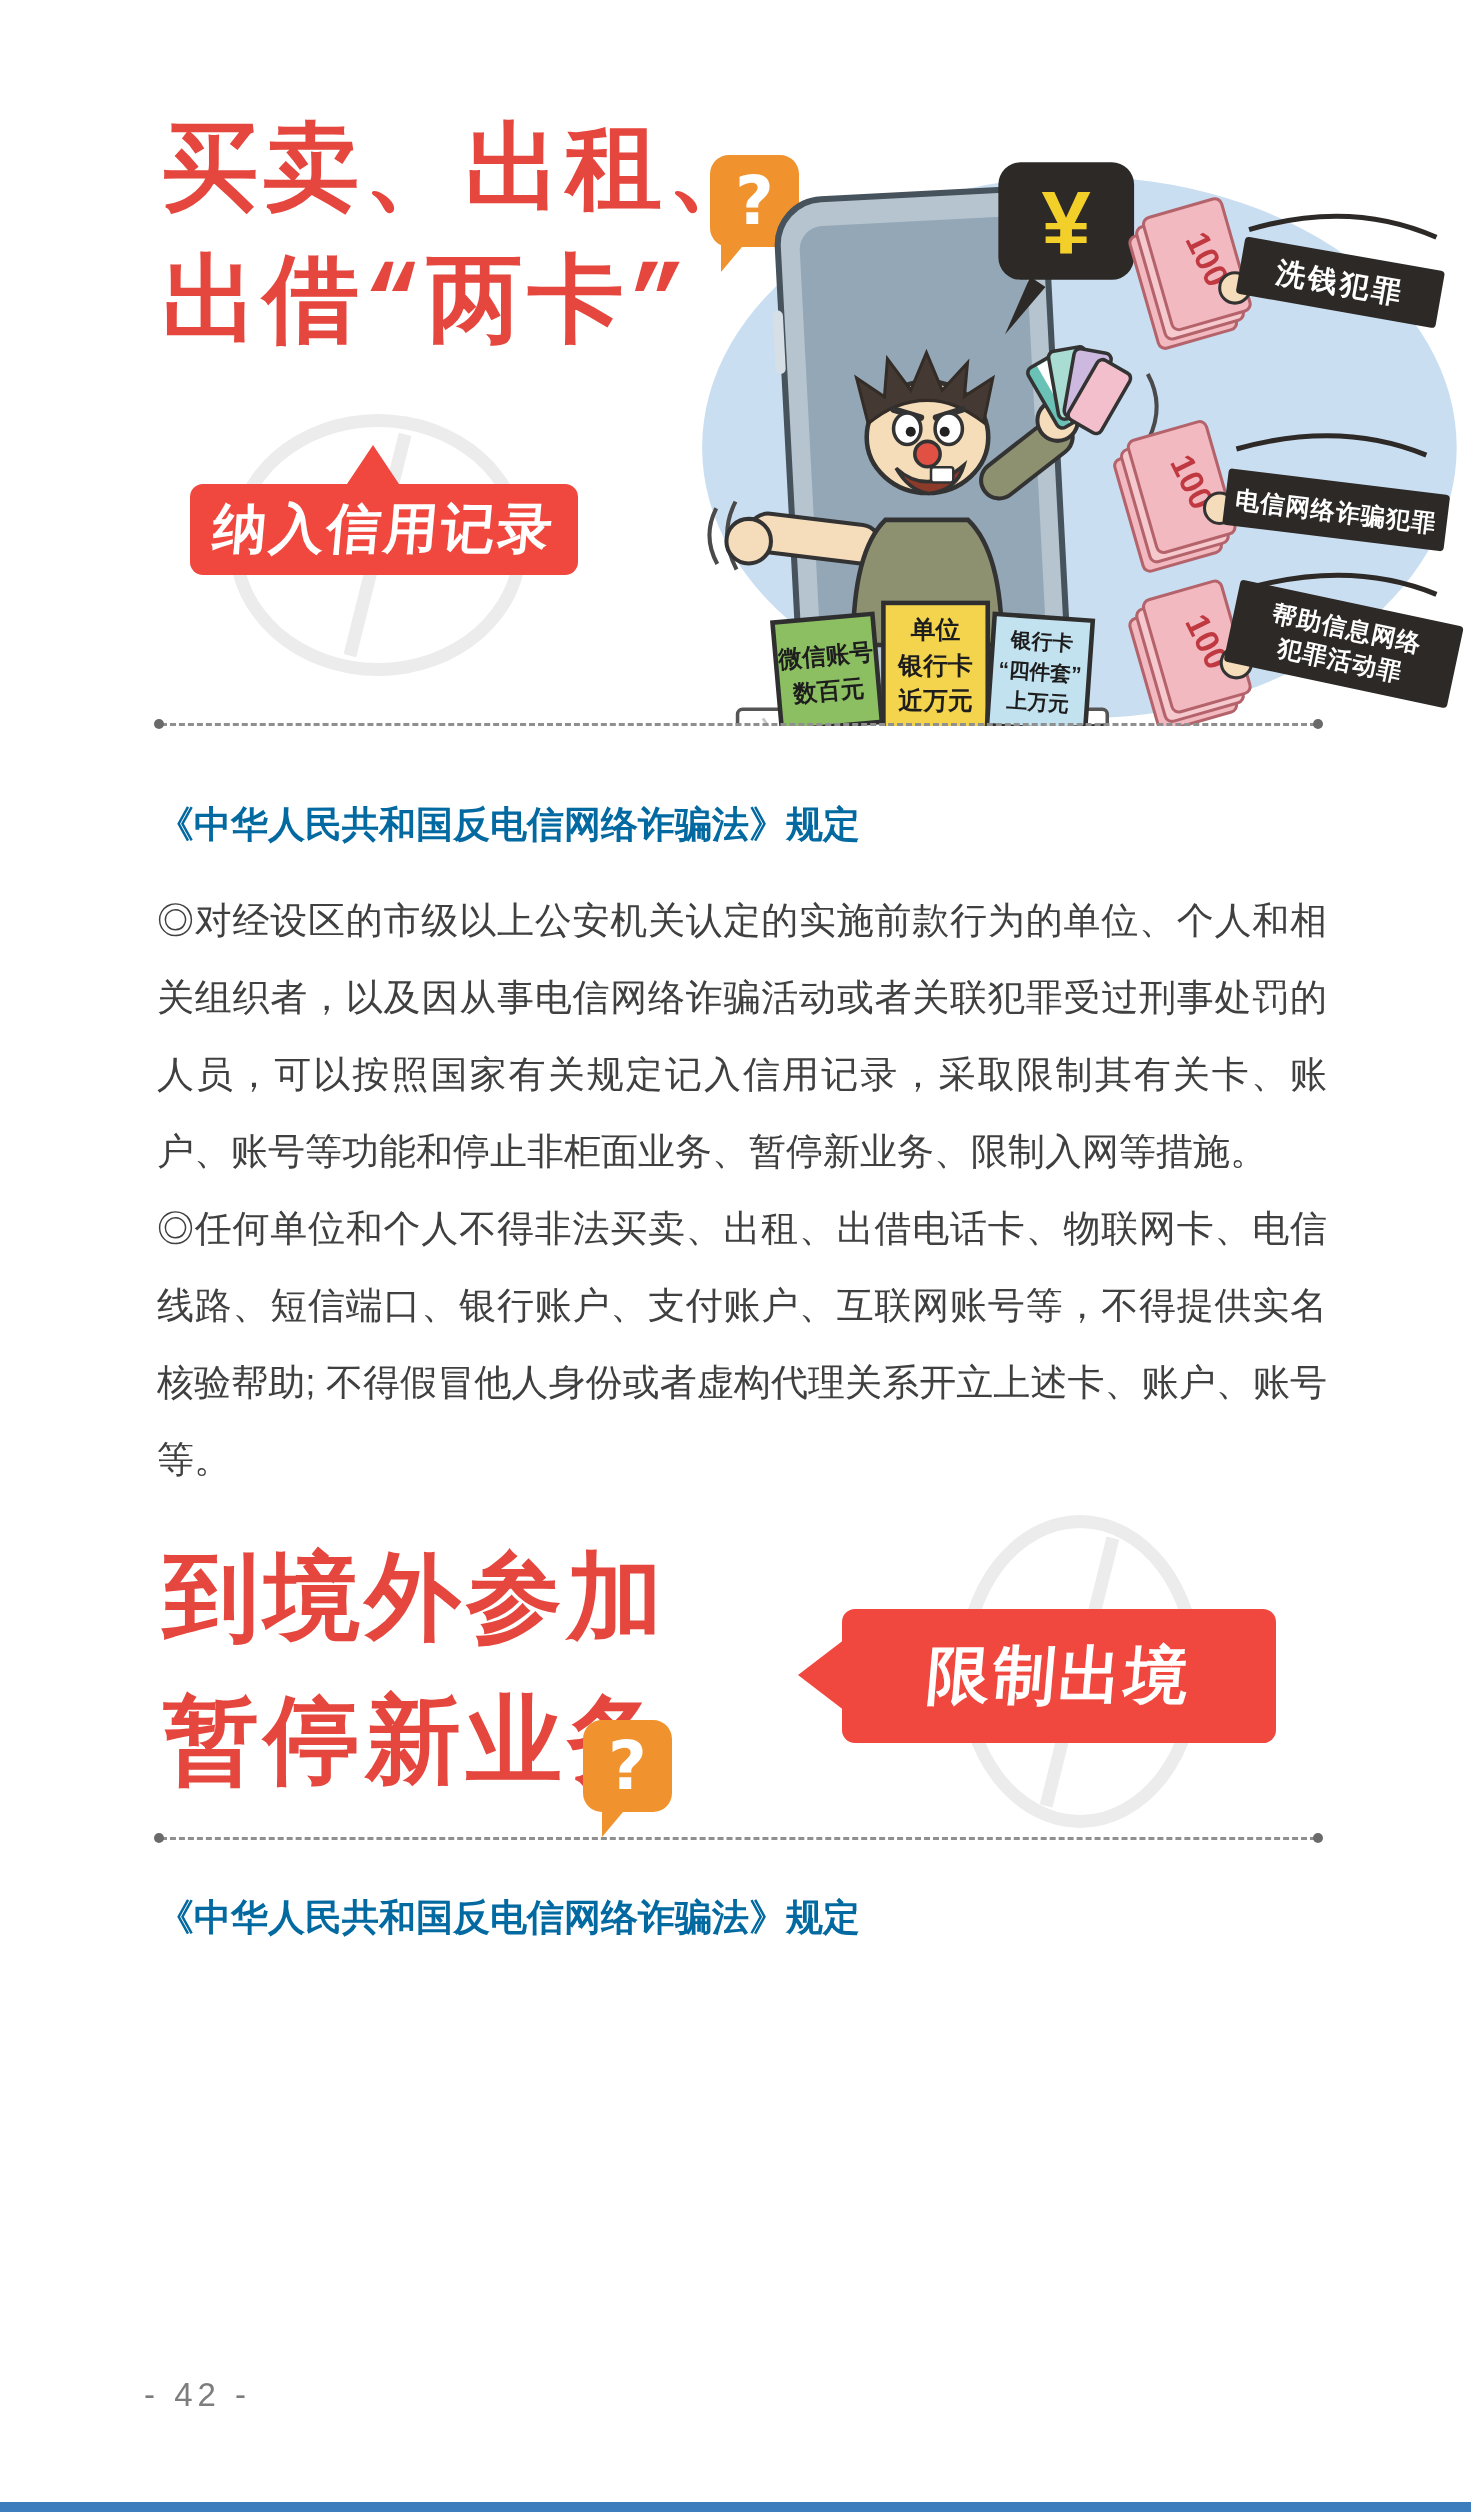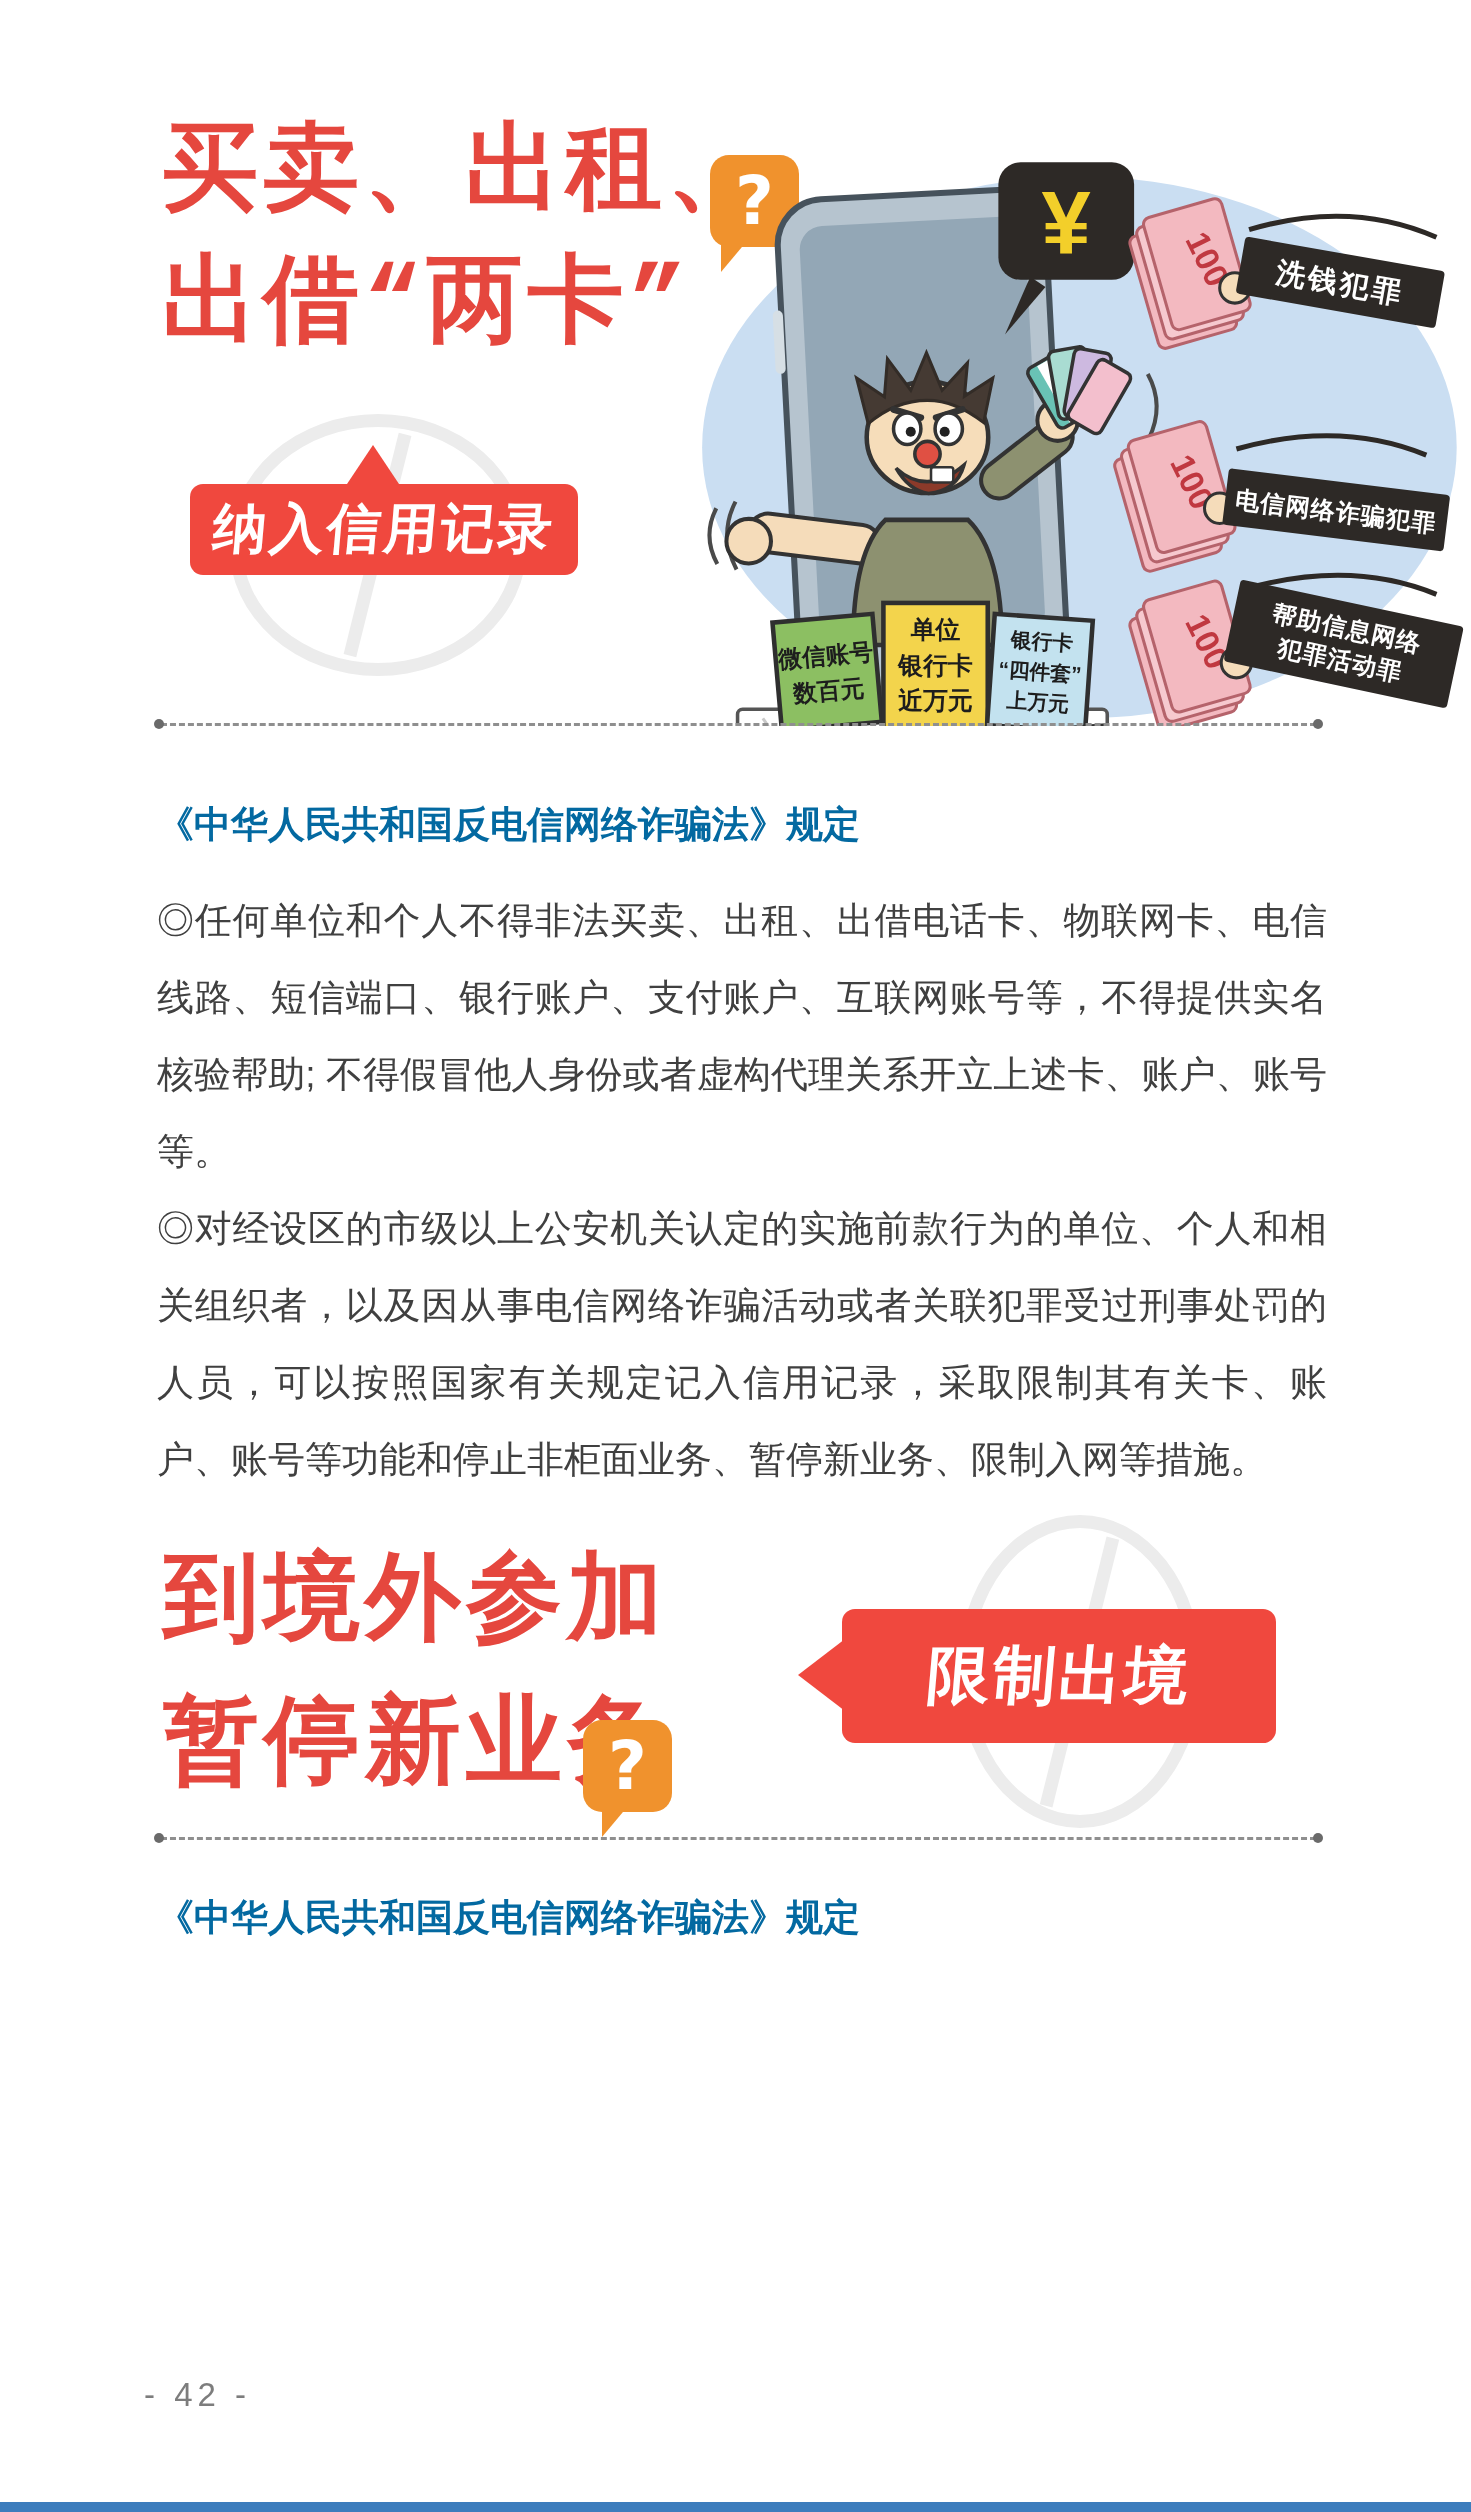--- a/index.html
+++ b/index.html
@@ -250,22 +250,22 @@
     </div>
 
     <div class="divider" style="left:161px; top:723px;">
       <span class="dot left"></span>
       <span class="dot right"></span>
     </div>
 
     <div class="law-heading" style="top:800px;">《中华人民共和国反电信网络诈骗法》规定</div>
 
     <div class="law-body" style="top:882px;">
+      <p>◎对经设区的市级以上公安机关认定的实施前款行为的单位、个人和相关组织者，以及因从事电信网络诈骗活动或者关联犯罪受过刑事处罚的人员，可以按照国家有关规定记入信用记录，采取限制其有关卡、账户、账号等功能和停止非柜面业务、暂停新业务、限制入网等措施。</p>
       <p>◎任何单位和个人不得非法买卖、出租、出借电话卡、物联网卡、电信线路、短信端口、银行账户、支付账户、互联网账号等，不得提供实名核验帮助; 不得假冒他人身份或者虚构代理关系开立上述卡、账户、账号等。</p>
-      <p>◎对经设区的市级以上公安机关认定的实施前款行为的单位、个人和相关组织者，以及因从事电信网络诈骗活动或者关联犯罪受过刑事处罚的人员，可以按照国家有关规定记入信用记录，采取限制其有关卡、账户、账号等功能和停止非柜面业务、暂停新业务、限制入网等措施。</p>
     </div>
   </section>
 
   <section>
 
     <div class="big-title" style="left:163px; top:1549px;">到境外参加</div>
     <div class="big-title" style="left:163px; top:1692px;">暂停新业务</div>
 
     <div class="q-bubble" style="left:583px; top:1720px;">
       <span class="q-glyph">?</span>

